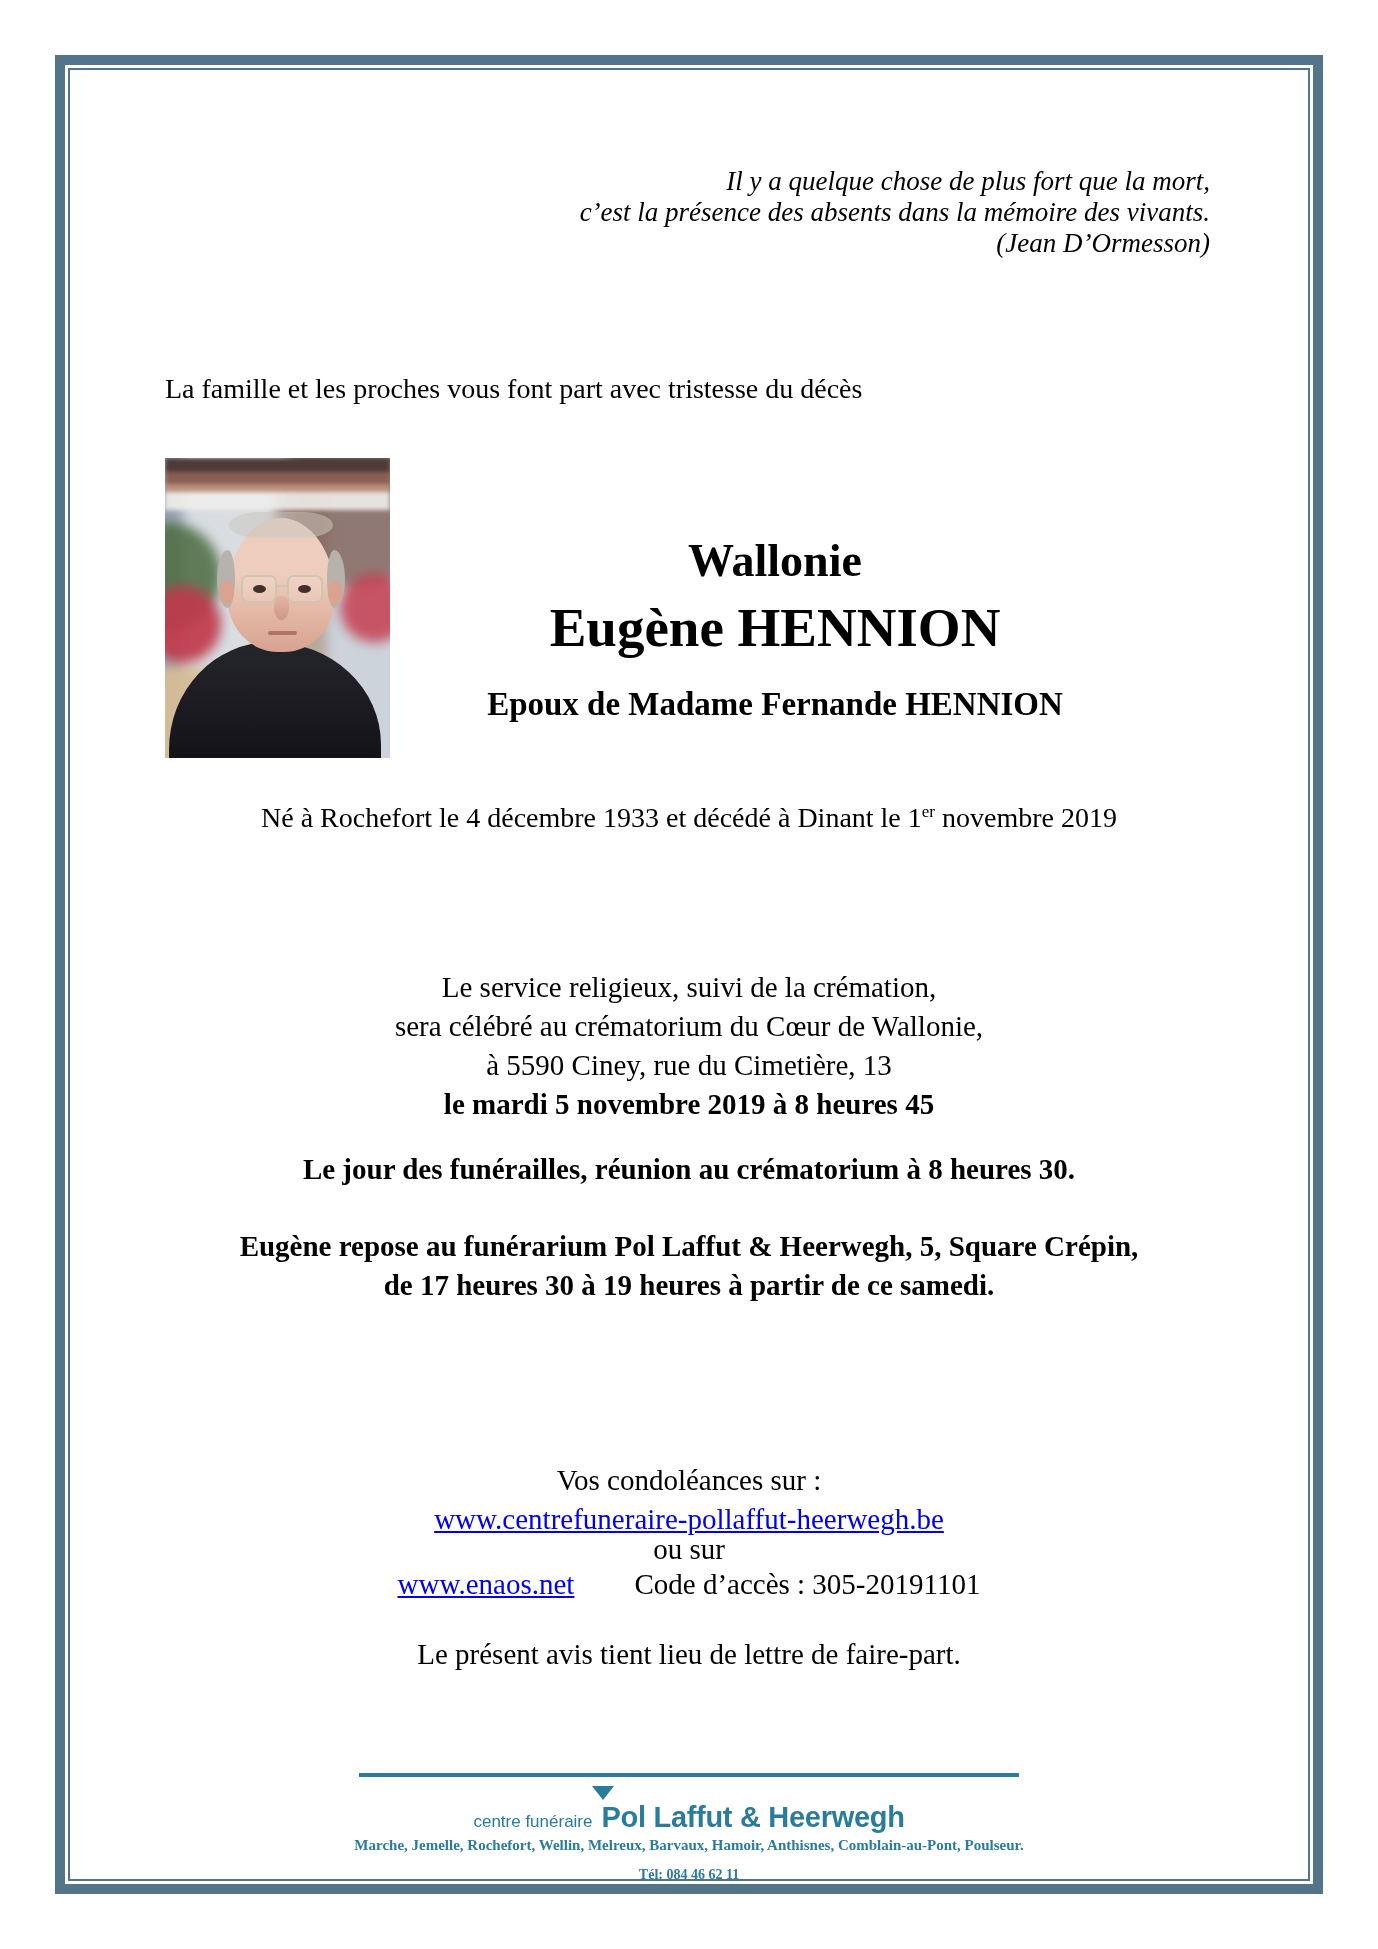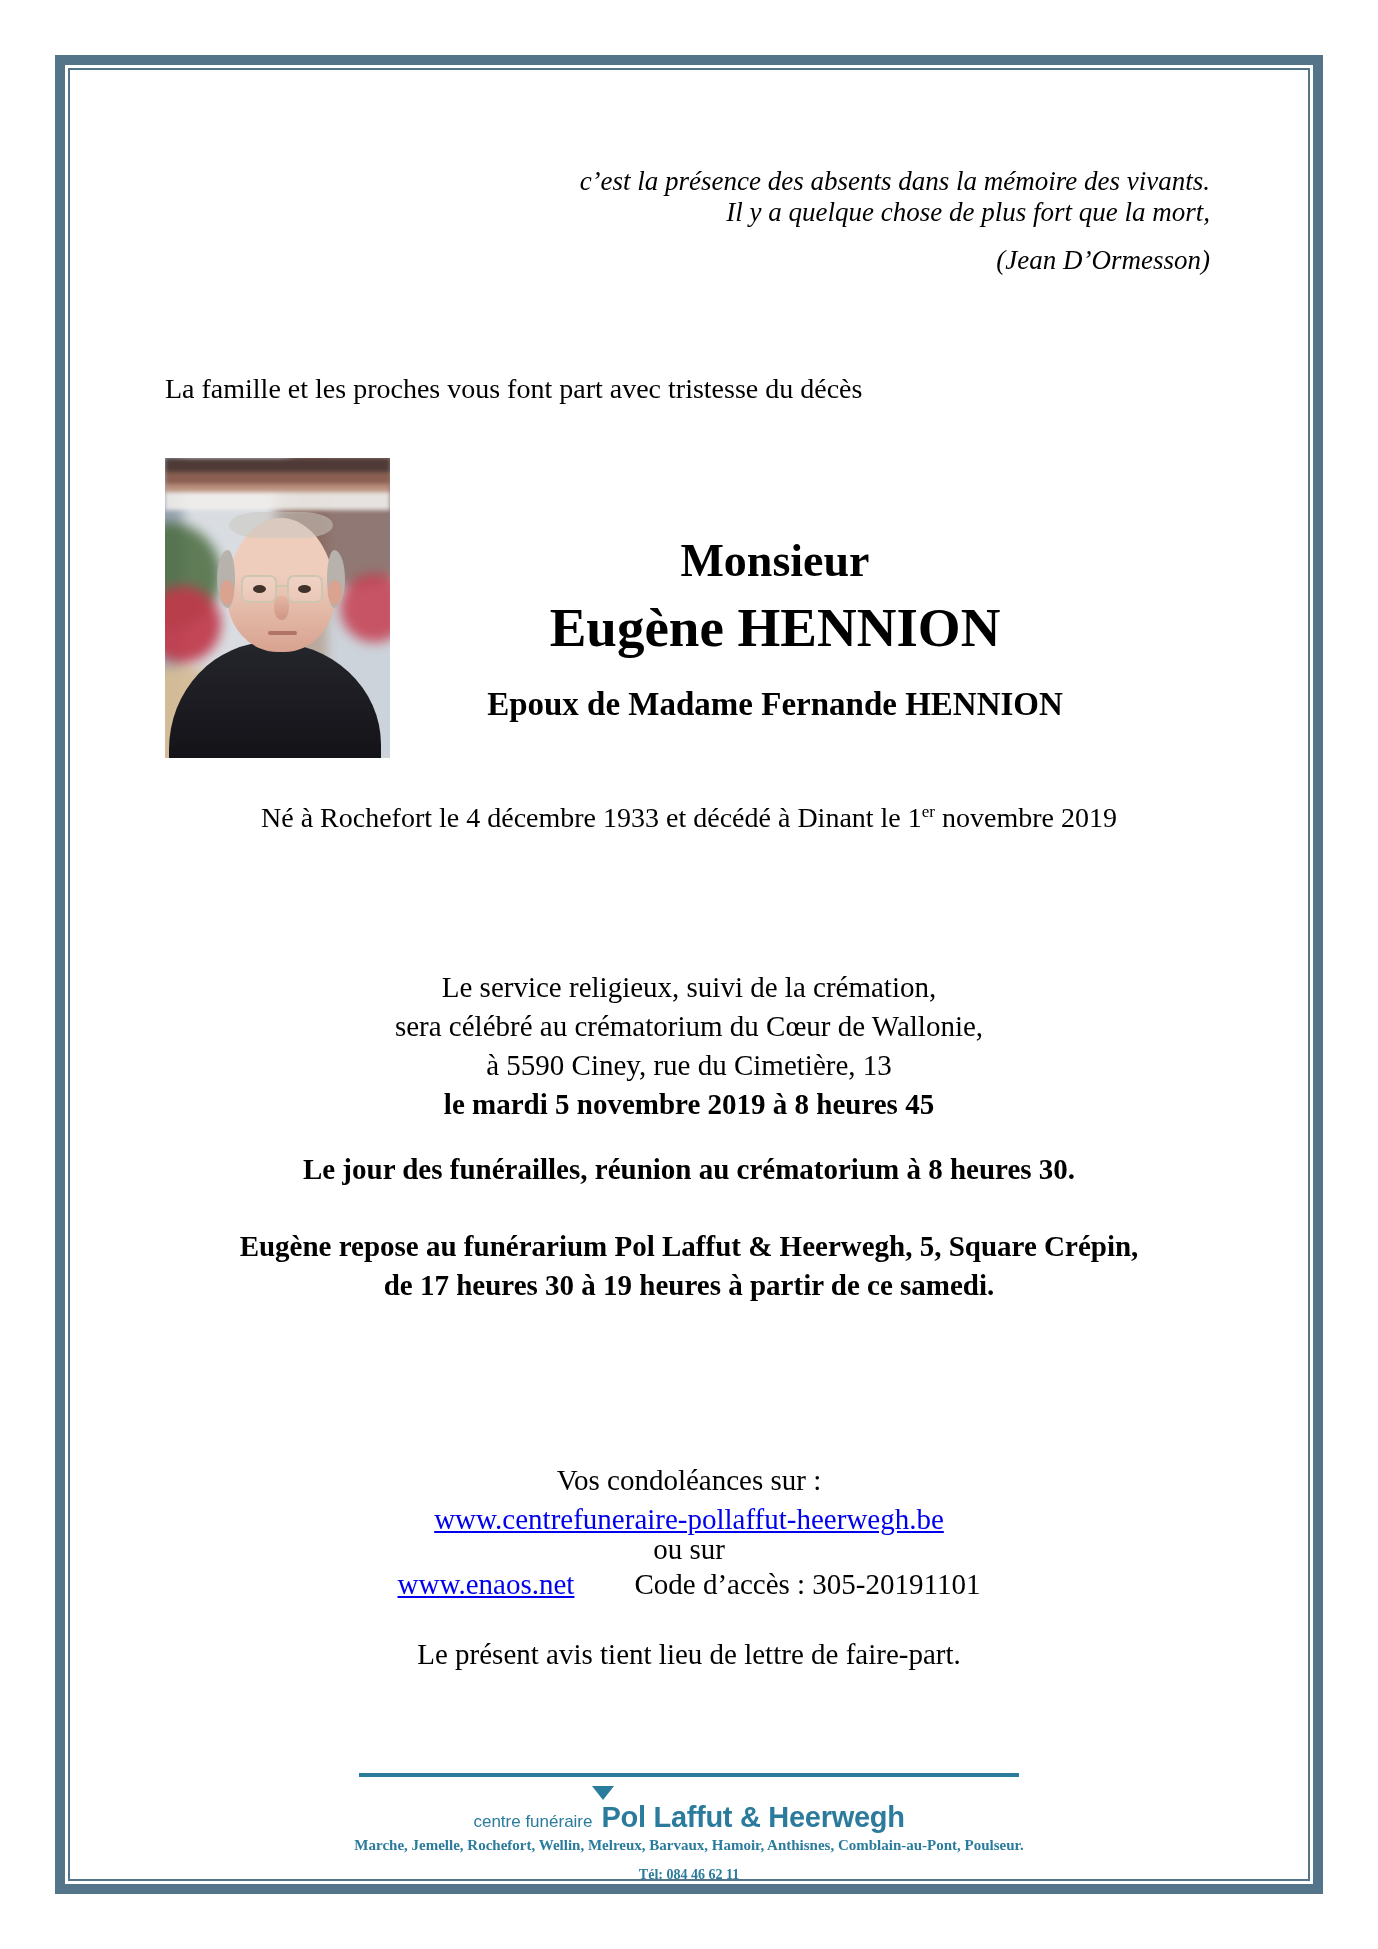--- a/index.html
+++ b/index.html
@@ -22,21 +22,21 @@
   .frame::after {
     content:""; position:absolute; inset:3px;
     border:2px solid var(--frame_border, #54748A);
   }
 
   
   .quote {
     position:absolute; top:166px; right:168px; text-align:right;
     font-style:italic; font-size:27px; line-height:31px;
   }
-  .quote-attr { margin-top:17px; }
+  .quote-attr { }
 
   
   .intro { position:absolute; left:165px; top:373px; font-size:28px; }
 
   
   .photo { position:absolute; left:165px; top:458px; width:225px; height:300px; overflow:hidden; background:#c9ccd2; }
   .photo > div { position:absolute; }
   .ph-bg {
     inset:-12px; filter:blur(6px);
     background:
@@ -105,22 +105,22 @@
   .brand-name { font-size:29px; font-weight:bold; letter-spacing:-0.3px;text-align:right; }
   .brand-locations { margin-top:3px; font-size:15px; font-weight:bold; }
   .brand-phone { margin-top:13px; font-size:14px; font-weight:bold; }
 </style>
 </head>
 <body>
 
 <div class="frame"></div>
 
 <div class="quote">
+  <div>Il y a quelque chose de plus fort que la mort,</div>
   <div>c’est la présence des absents dans la mémoire des vivants.</div>
-  <div>Il y a quelque chose de plus fort que la mort,</div>
   <div class="quote-attr">(Jean D’Ormesson)</div>
 </div>
 
 <div class="intro">La famille et les proches vous font part avec tristesse du décès</div>
 
 <div class="photo">
   <div class="ph-bg"></div>
   <div class="ph-awning"></div>
   <div class="ph-body"></div>
   <div class="ph-head"></div>
@@ -131,21 +131,21 @@
   <div class="ph-ear-r"></div>
   <div class="ph-lens-l"></div>
   <div class="ph-lens-r"></div>
   <div class="ph-bridge"></div>
   <div class="ph-eye-l"></div>
   <div class="ph-eye-r"></div>
   <div class="ph-nose"></div>
   <div class="ph-mouth"></div>
 </div>
 
-<div class="name-block deceased-title">Monsieur</div>
+<div class="name-block deceased-title">Wallonie</div>
 <div class="name-block deceased-name">Eugène HENNION</div>
 <div class="name-block deceased-spouse">Epoux de Madame Fernande HENNION</div>
 
 <div class="center-line life-line"><span>Né à Rochefort le 4 décembre 1933 et décédé à Dinant le 1</span><sup>er</sup><span> novembre 2019</span></div>
 
 <div class="center-line service-block">
   <div>Le service religieux, suivi de la crémation,</div>
   <div>sera célébré au crématorium du Cœur de Wallonie,</div>
   <div>à 5590 Ciney, rue du Cimetière, 13</div>
   <div class="bold">le mardi 5 novembre 2019 à 8 heures 45</div>

